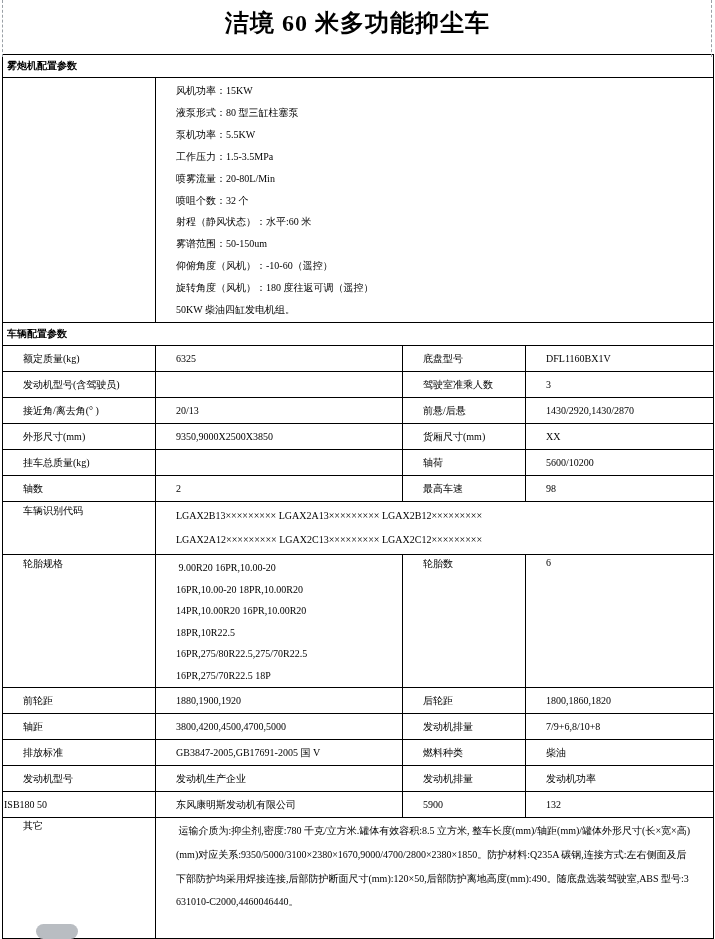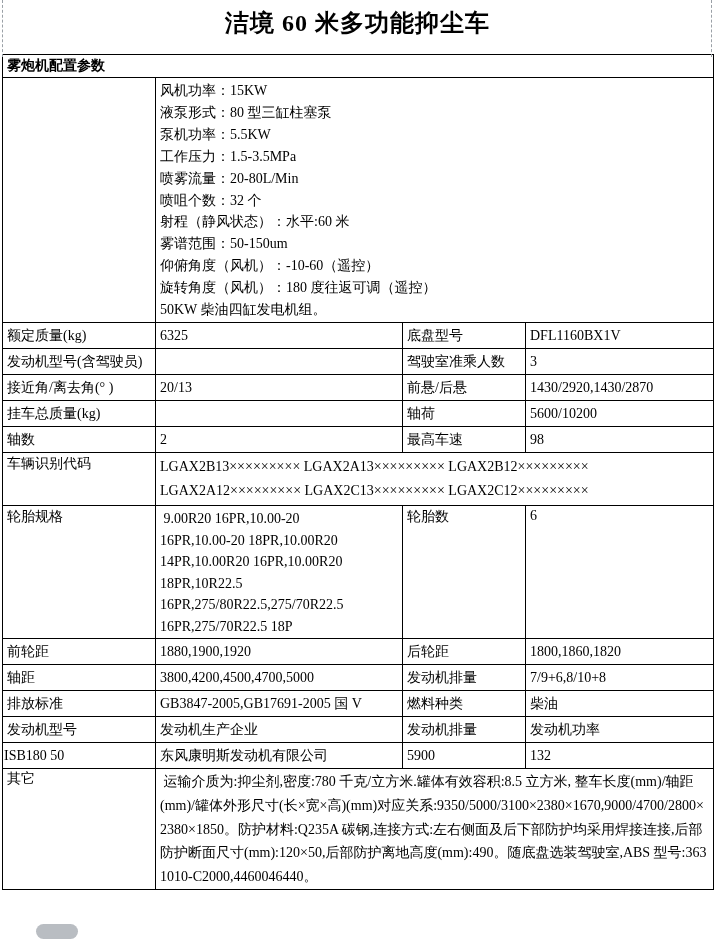--- a/index.html
+++ b/index.html
@@ -12,22 +12,22 @@
   .doc-title{
     text-align:center;font-size:24px;font-weight:bold;
     margin:7px 0 0 0;letter-spacing:1px;
   }
   table.spec{
     border-collapse:collapse;table-layout:fixed;
     width:711px;margin:15px 0 0 2px;
   }
   td{
     border:1px solid #000;
-    padding:0 4px;
-    font-size:14px;
+    padding:0 20px;
+    font-size:10px;
     overflow:hidden;
     vertical-align:middle;
     word-break:break-all;
   }
   tr.sec td{font-weight:bold;height:22px;padding-left:4px;}
   tr.std td{height:25px;font-family:Liberation Serif, serif;}
   tr.fog-row td{height:242px;vertical-align:top;}
   td.fog-val{white-space:pre-line;line-height:21.9px;padding-top:2px;}
   tr.vin-row td{height:50px;vertical-align:top;padding-top:2px;}
   td.vin-val{white-space:pre-line;line-height:24px;}
@@ -75,38 +75,47 @@
 工作压力：1.5-3.5MPa
 喷雾流量：20-80L/Min
 喷咀个数：32 个
 射程（静风状态）：水平:60 米
 雾谱范围：50-150um
 仰俯角度（风机）：-10-60（遥控）
 旋转角度（风机）：180 度往返可调（遥控）
 50KW 柴油四缸发电机组。</td>
   </tr>
 
+  <tr class="sec">
+    <td colspan="4">车辆配置参数</td>
+  </tr>
 
   <tr class="std">
     <td>额定质量(kg)</td>
     <td>6325</td>
     <td>底盘型号</td>
     <td>DFL1160BX1V</td>
   </tr>
   <tr class="std">
     <td>发动机型号(含驾驶员)</td>
     <td></td>
     <td>驾驶室准乘人数</td>
     <td>3</td>
   </tr>
   <tr class="std">
     <td>接近角/离去角(° )</td>
     <td>20/13</td>
     <td>前悬/后悬</td>
     <td>1430/2920,1430/2870</td>
+  </tr>
+  <tr class="std">
+    <td>外形尺寸(mm)</td>
+    <td>9350,9000X2500X3850</td>
+    <td>货厢尺寸(mm)</td>
+    <td>XX</td>
   </tr>
   <tr class="std">
     <td>挂车总质量(kg)</td>
     <td></td>
     <td>轴荷</td>
     <td>5600/10200</td>
   </tr>
   <tr class="std">
     <td>轴数</td>
     <td>2</td>

